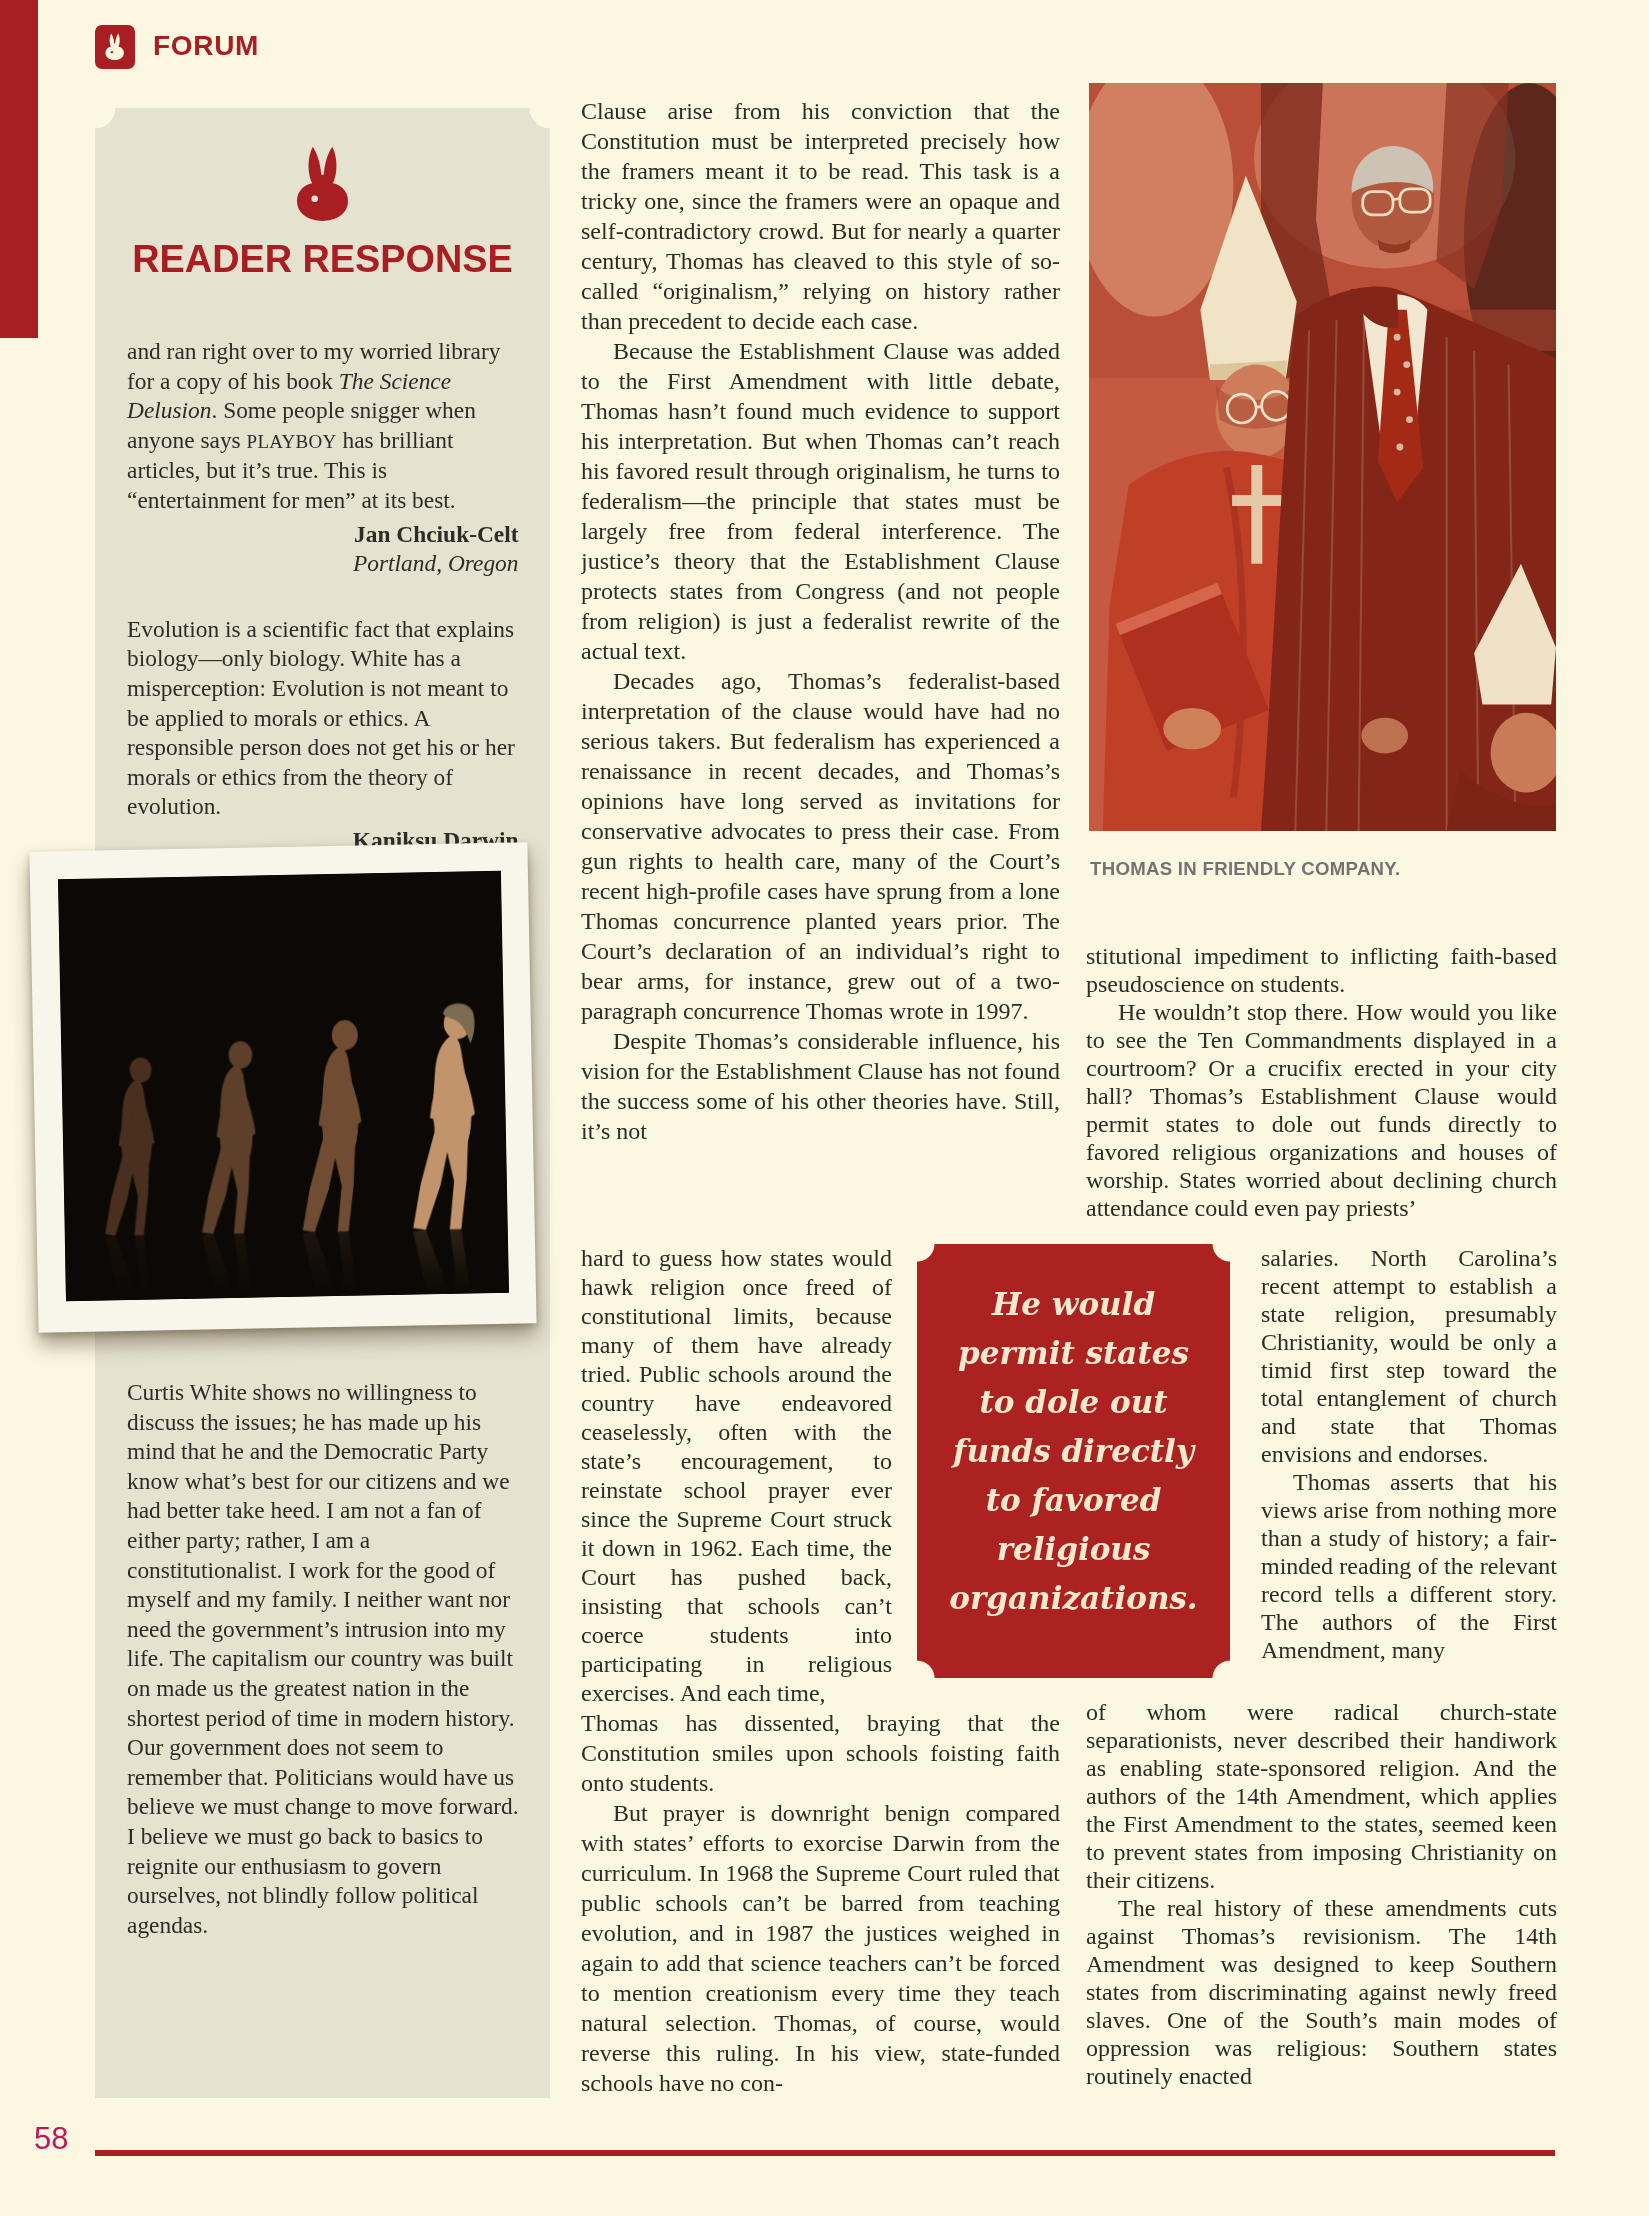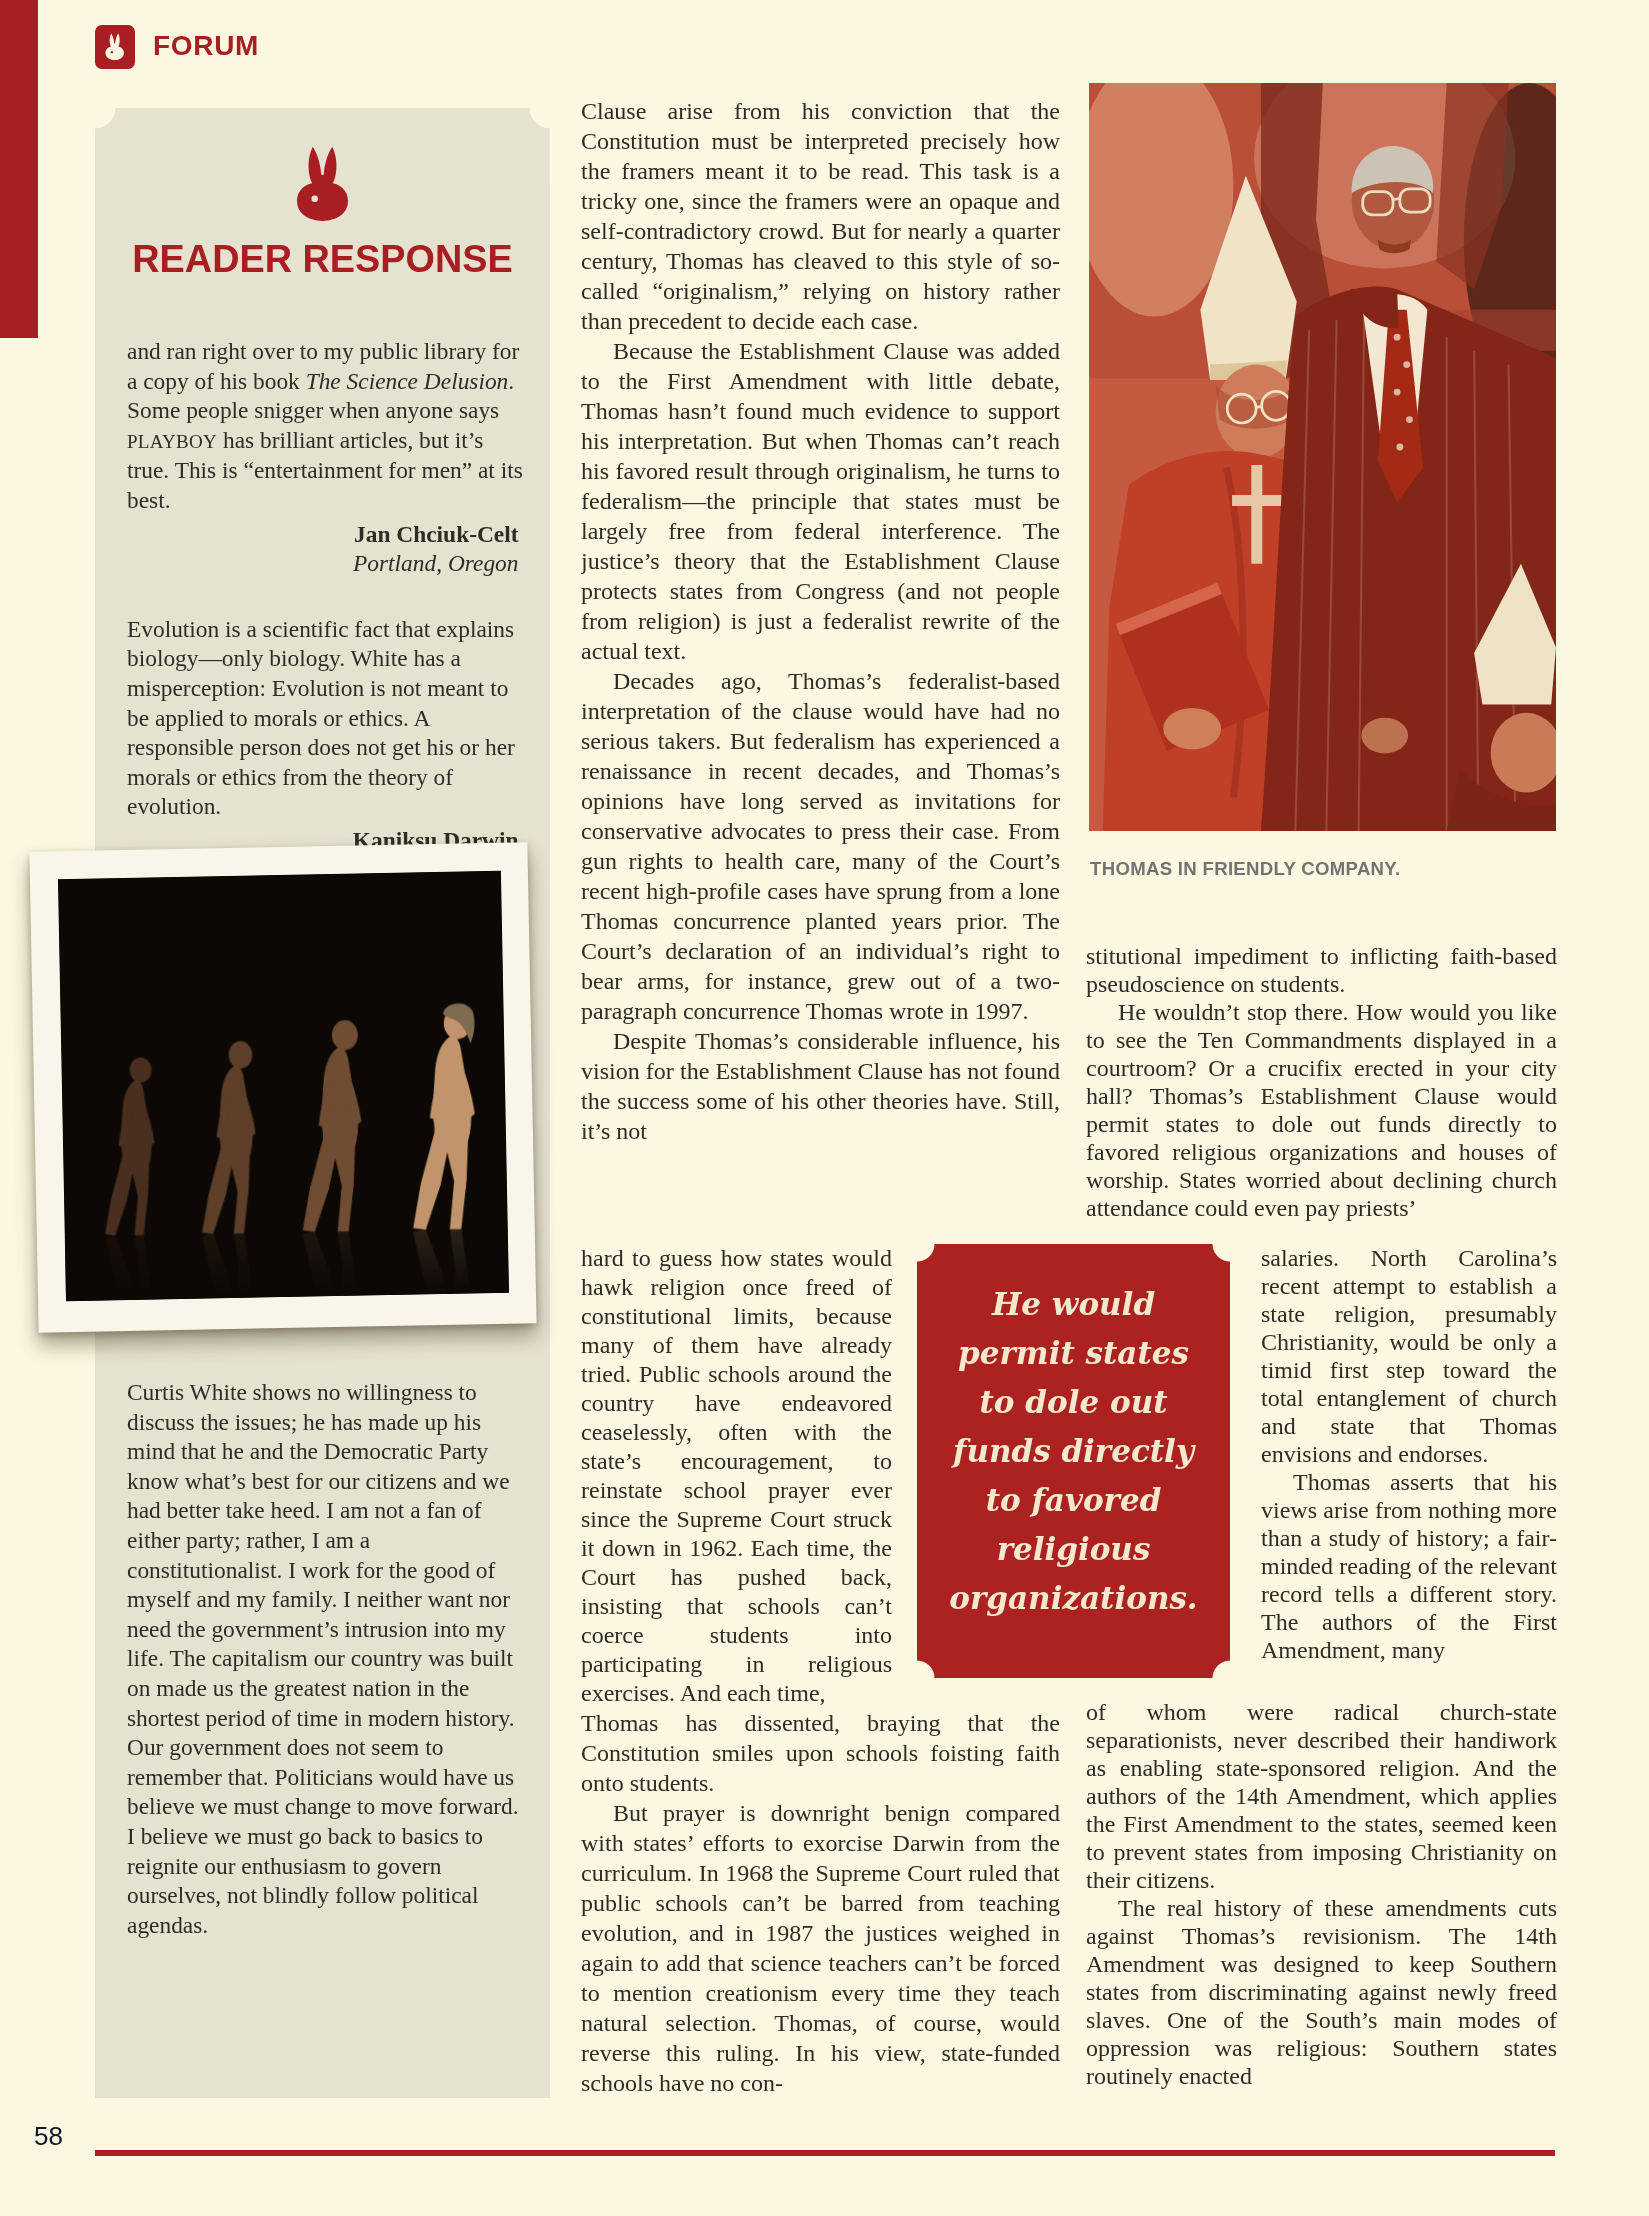--- a/index.html
+++ b/index.html
@@ -64,21 +64,21 @@
     font-size:31px;line-height:49px;text-align:center;box-sizing:border-box;padding:36px 32px 13px;
     background:
       radial-gradient(circle 18px at 0 0,rgba(0,0,0,0) 17px,#AC2220 18px) top left/50.5% 50.5% no-repeat,
       radial-gradient(circle 18px at 100% 0,rgba(0,0,0,0) 17px,#AC2220 18px) top right/50.5% 50.5% no-repeat,
       radial-gradient(circle 18px at 0 100%,rgba(0,0,0,0) 17px,#AC2220 18px) bottom left/50.5% 50.5% no-repeat,
       radial-gradient(circle 18px at 100% 100%,rgba(0,0,0,0) 17px,#AC2220 18px) bottom right/50.5% 50.5% no-repeat;}
 
   
   .bottom-rule{position:absolute;left:95px;top:2150px;width:1460px;height:6.2px;background:#A81E22;}
   .page-num{position:absolute;left:34px;top:2121px;font-family:"Liberation Sans",sans-serif;
-            font-size:26px;color:#0f172a;}
+            font-size:31px;color:#be185d;}
 </style>
 </head>
 <body>
 
 <div id="page">
 
   <div class="red-strip"></div>
 
   <div class="logo-box">
     <svg viewBox="0 0 100 120">
@@ -94,21 +94,21 @@
       <svg viewBox="0 0 100 120">
         <path d="M35 2 C26 20 27 44 34 58 C18 61 9 75 11 89 C13 106 30 116 50 116 C70 116 87 106 89 89 C91 75 82 61 66 58 C73 44 74 20 65 2 C58 13 53 28 52 45 L48 45 C47 28 42 13 35 2 Z"></path>
         <path d="M32 104 L50 97 L68 104 L50 114 Z"></path>
         <circle cx="38" cy="82" r="5" fill="#E5E2D0"></circle>
       </svg>
       <div class="rr-title">READER RESPONSE</div>
     </div>
 
     <div class="letters letters-top">
       <div class="letter">
-        <p><span>and ran right over to my public library for a copy of his book </span><span class="it">The Science Delusion</span><span>. Some people snigger when anyone says </span><span class="sc">PLAYBOY</span><span> has brilliant articles, but it’s true. This is “entertainment for men” at its best.</span></p>
+        <p><span>and ran right over to my worried library for a copy of his book </span><span class="it">The Science Delusion</span><span>. Some people snigger when anyone says </span><span class="sc">PLAYBOY</span><span> has brilliant articles, but it’s true. This is “entertainment for men” at its best.</span></p>
         <div class="sig">
           <div class="name">Jan Chciuk-Celt</div>
           <div class="loc">Portland, Oregon</div>
         </div>
       </div>
       <div class="letter">
         <p>Evolution is a scientific fact that explains biology—only biology. White has a misperception: Evolution is not meant to be applied to morals or ethics. A responsible person does not get his or her morals or ethics from the theory of evolution.</p>
         <div class="sig">
           <div class="name">Kaniksu Darwin</div>
           <div class="loc">Charleston, South Carolina</div>

